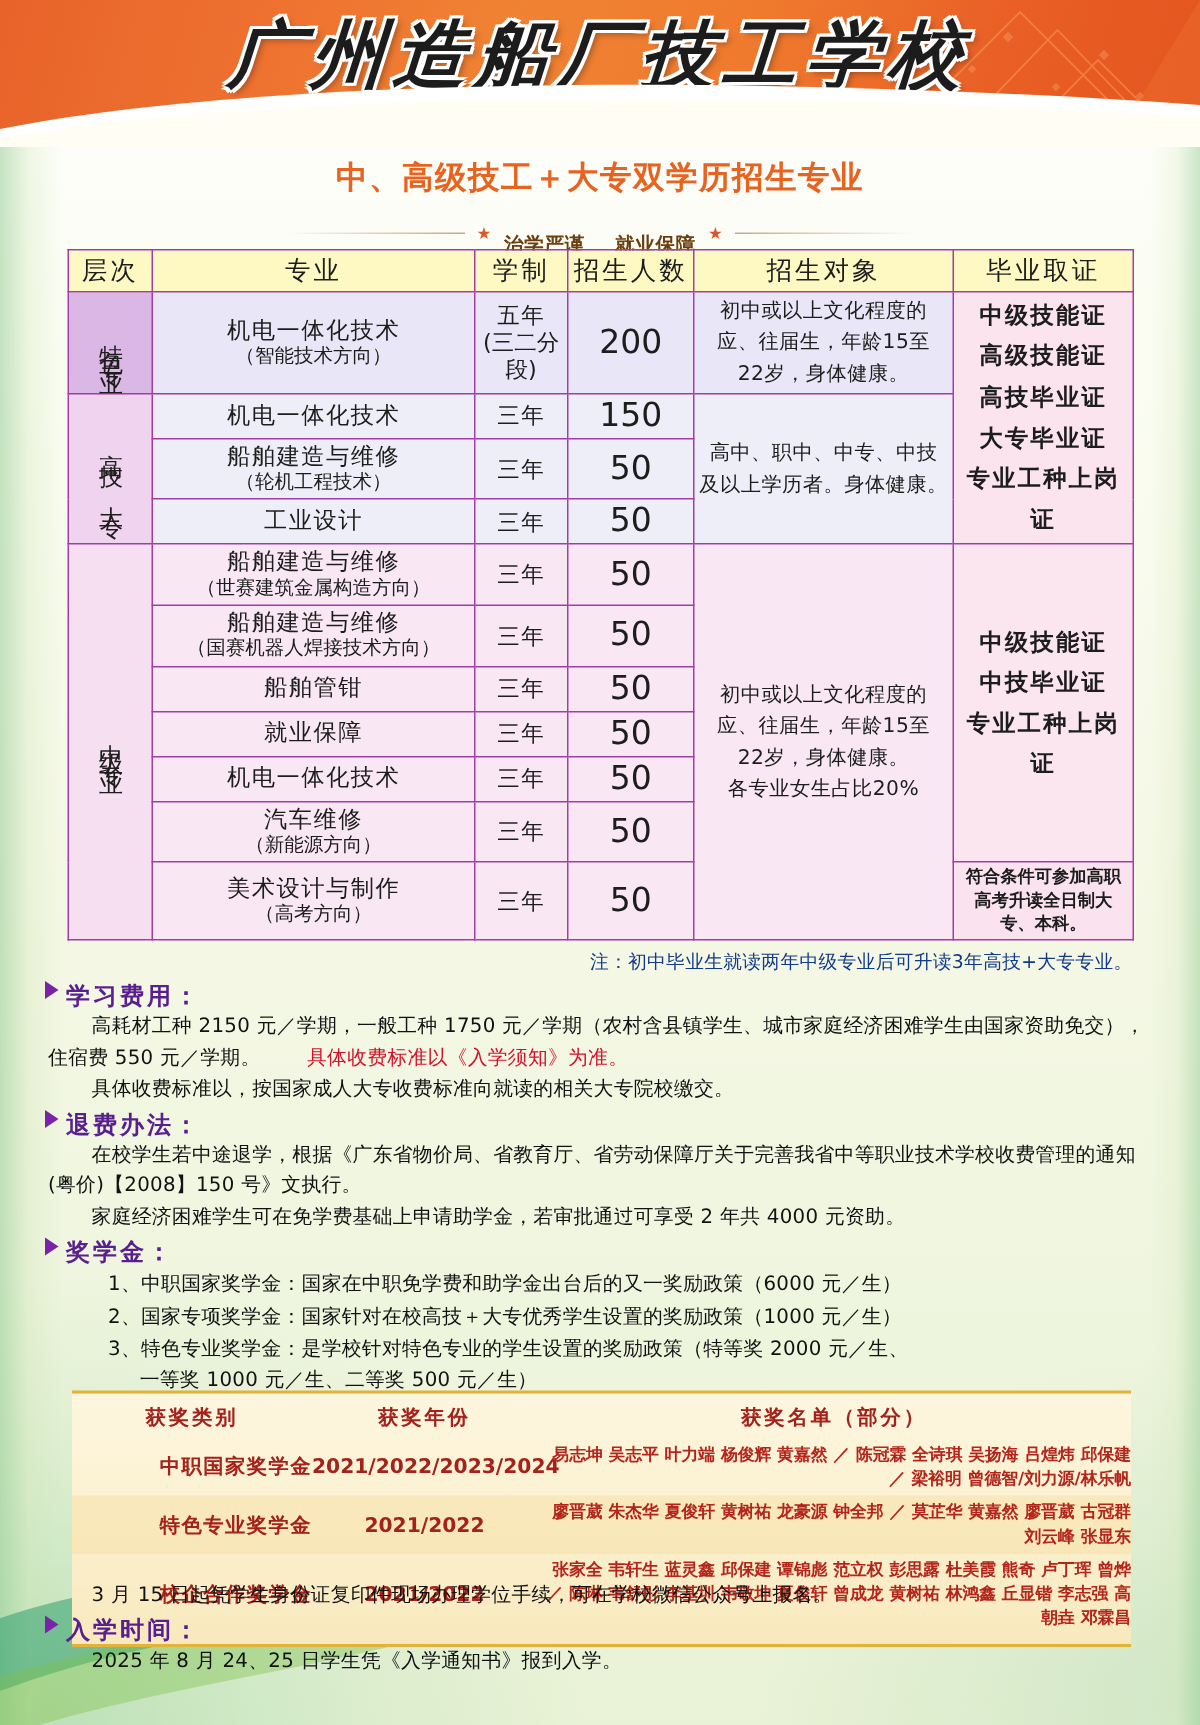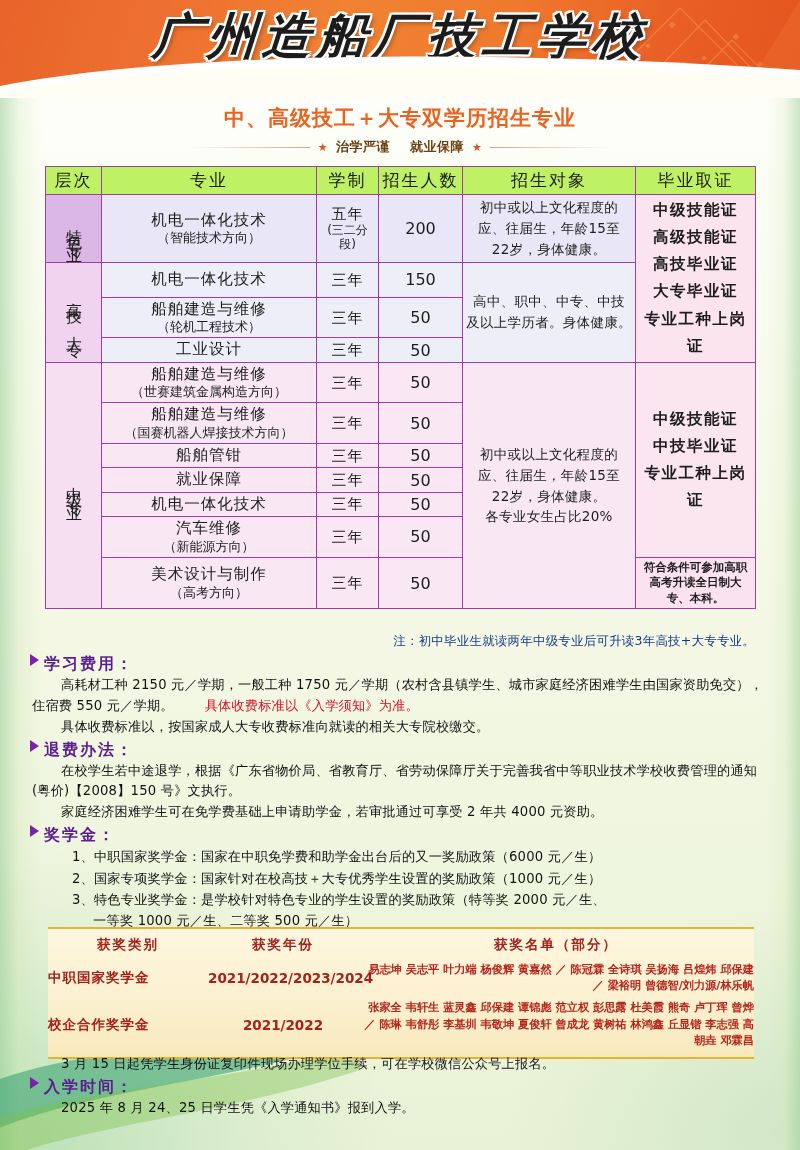--- a/index.html
+++ b/index.html
@@ -62,39 +62,39 @@
     text-shadow: 0 1px 0 rgba(255,255,255,0.7);
   }
   .slogan-row {
     margin-top: 6px;
     display:flex; align-items:center; justify-content:center; gap:8px;
     font-size: 13px; font-weight:bold; color:#6b3f10; letter-spacing:0.5px;
   }
   .slogan-row .rule { height:1px; width:120px; background:linear-gradient(90deg,rgba(180,140,90,0) 0%,rgba(180,140,90,0.75) 100%); }
   .slogan-row .rule.r2 { background:linear-gradient(270deg,rgba(180,140,90,0) 0%,rgba(180,140,90,0.75) 100%); }
   .star { color:#e0552a; font-size:11px; }
-  .slogan-txt { display:flex; gap:20px; }
+  .slogan-txt { display:flex; gap:20px;margin-top:16px; }
 
   
   table.majors {
     position: absolute; left: 45px; top: 166px;
     width: 710px;
     border-collapse: collapse;
     font-family: "DejaVu Sans", sans-serif;
     table-layout: fixed;
   }
   table.majors td, table.majors th {
     border: 1.5px solid #a43ca8;
     text-align: center;
     vertical-align: middle;
     color: #1d1d1d;
     padding: 2px 3px;
   }
   table.majors thead th {
-    background: #bef264;
+    background: #fef9c3;
     font-size: 17px; font-weight: normal;
     height: 28px;
     letter-spacing: 2px;
   }
   .c-level  { width: 56px; }
   .c-major  { width: 215px; }
   .c-years  { width: 62px; }
   .c-quota  { width: 84px; }
   .c-target { width: 173px; }
   .c-cert   { width: 120px; }
@@ -107,22 +107,22 @@
     text-orientation: upright;
     white-space: nowrap;
     padding: 6px 0;
   }
   td.levelcell.lv2 { background:#f0d3ee; }
   td.levelcell.lv3 { background:#f6dff0; }
 
   td.major { font-size: 15.5px; letter-spacing: 1px; line-height: 1.25; }
   td.major .sub { font-size: 13px; letter-spacing: 0; display:block; }
   td.years { font-size: 15px; letter-spacing: 1px; line-height: 1.2; }
-  td.years .sub { font-size: 12px; letter-spacing: 0; display:block; }
-  td.quota { font-size: 16px; }
+  td.years .sub { font-size: 15px; letter-spacing: 0; display:block; }
+  td.quota { font-size: 22px; }
   td.target { font-size: 13.5px; line-height: 1.55; text-align:left; padding-left: 10px; letter-spacing: 0.3px; }
   td.cert { font-size: 15.5px; line-height: 1.75; letter-spacing: 1.5px; font-weight: bold; }
   td.cert .note { font-size: 11.5px; letter-spacing: 0; line-height:1.35; display:block; }
 
   .bg-a { background: #e9e7f7; }   
   .bg-b { background: #eeeef8; }   
   .bg-c { background: #f9e8f4; }   
   .bg-cert1 { background: #fbe4ee; }
   .bg-cert2 { background: #fbe6f0; }
   .bg-cert3 { background: #fae3ef; }
@@ -167,21 +167,21 @@
   }
   table.aw { width:100%; border-collapse:collapse; table-layout: fixed; }
   table.aw th {
     font-size: 13.5px; font-weight:bold; color:#a3221c; letter-spacing:2px;
     padding: 3px 0 5px 0; text-align:center;
   }
   table.aw td { vertical-align: middle; padding: 3px 0; }
   .aw-c1 { width: 160px; }
   .aw-c2 { width: 150px; }
   .aw-c3 { width: auto; }
-  td.aw-cat { font-size: 13.5px; font-weight:bold; color:#a3221c; text-align:left; letter-spacing:1px; }
+  td.aw-cat { font-size: 13.5px; font-weight:bold; color:#a3221c; text-align:right; letter-spacing:1px; }
   td.aw-year { font-size: 13.5px; font-weight:bold; color:#a3221c; text-align:center; }
   td.aw-names { font-size: 11.2px; font-weight:bold; color:#b3261c; line-height:1.45; text-align:right; padding-right:6px; }
   tr.aw-row.alt { background: rgba(245,214,140,0.32); }
 
   
   .foot { position:absolute; left: 30px; top: 1054px; width: 745px; }
 </style>
 </head>
 <body>
 
@@ -445,20 +445,28 @@
     </thead>
     <tbody>
       <tr class="aw-row">
         <td class="aw-cat">中职国家奖学金</td>
         <td class="aw-year">2021/2022/2023/2024</td>
         <td class="aw-names">
           <div>易志坤 吴志平 叶力端 杨俊辉 黄嘉然 ／ 陈冠霖 全诗琪 吴扬海 吕煌炜 邱保建</div>
           <div>／ 梁裕明 曾德智/刘力源/林乐帆</div>
         </td>
       </tr>
+      <tr class="aw-row alt">
+        <td class="aw-cat">特色专业奖学金</td>
+        <td class="aw-year">2021/2022</td>
+        <td class="aw-names">
+          <div>廖晋葳 朱杰华 夏俊轩 黄树祐 龙豪源 钟全邦 ／ 莫芷华 黄嘉然 廖晋葳 古冠群</div>
+          <div>刘云峰 张显东</div>
+        </td>
+      </tr>
       <tr class="aw-row">
         <td class="aw-cat">校企合作奖学金</td>
         <td class="aw-year">2021/2022</td>
         <td class="aw-names">
           <div>张家全 韦轩生 蓝灵鑫 邱保建 谭锦彪 范立权 彭思露 杜美霞 熊奇 卢丁珲 曾烨</div>
           <div>／ 陈琳 韦舒彤 李基圳 韦敬坤 夏俊轩 曾成龙 黄树祐 林鸿鑫 丘显锴 李志强 高朝垚 邓霖昌</div>
         </td>
       </tr>
     </tbody>
   </table>

